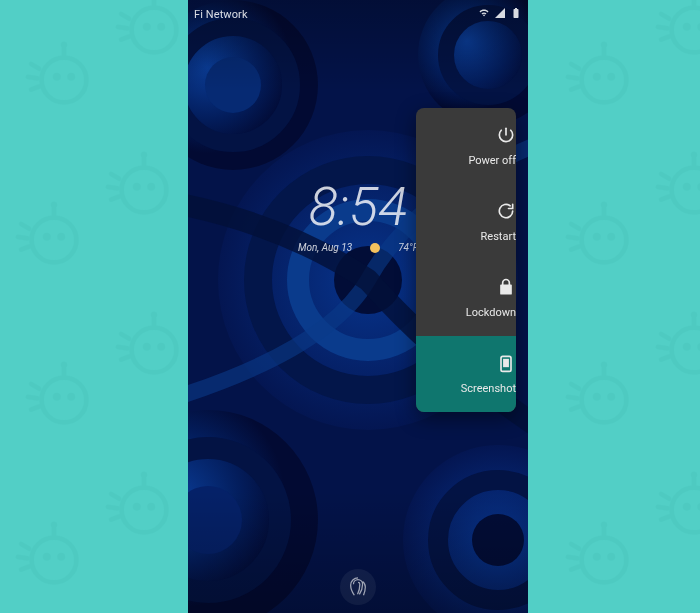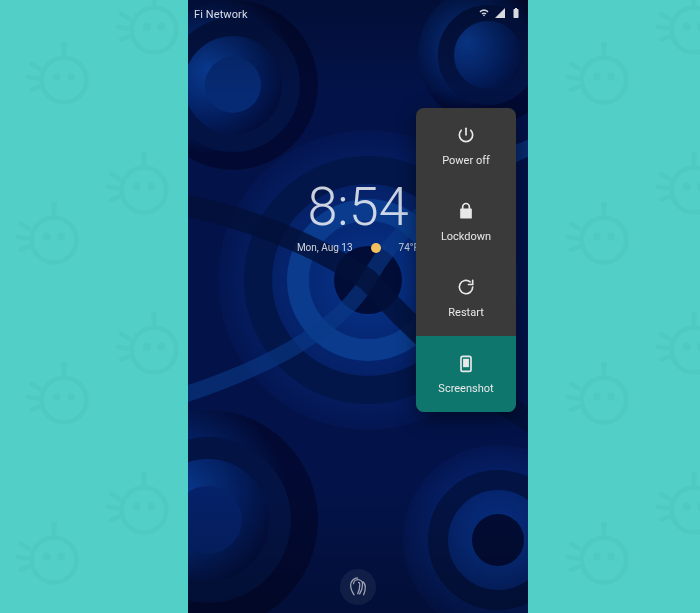--- a/index.html
+++ b/index.html
@@ -70,20 +70,21 @@
   .statusbar .right { display:flex; align-items:center; gap:4px; }
   .statusbar svg.ico { width:12px; height:12px; fill: rgba(255,255,255,0.85); }
 
   
   .clock {
     position: absolute;
     top: 180px;
     width: 100%;
     text-align: center;
     color: rgba(255,255,255,0.80);
+    font-style: italic;
   }
   .clock .time {
     font-size: 54px;
     font-weight: 300;
     letter-spacing: 0px;
     line-height: 1;
   }
   .clock .sub {
     margin-top: 8px;
     font-size: 10px;
@@ -121,21 +122,21 @@
     width: 100px;
     background: #3a3a3a;
     border-radius: 8px;
     overflow: hidden;
     box-shadow: 0 6px 20px rgba(0,0,0,0.45);
   }
   .pm-item {
     height: 76px;
     display: flex;
     flex-direction: column;
-    align-items: center;
+    align-items: flex-end;
     justify-content: center;
     gap: 6px;
     color: #e9e9e9;
     font-size: 11px;
     cursor: pointer;
   }
   .pm-item svg { width: 20px; height: 20px; }
   .pm-item.alt { background: #0f766e; }
 
 </style>
@@ -455,35 +456,35 @@
       <span>
         <svg viewBox="0 0 24 24" fill="none" stroke="#e9e9e9" stroke-width="2" stroke-linecap="round">
           <path d="M12 4v8"></path>
             <path d="M6.3 6.3a8 8 0 1 0 11.4 0"></path>
         </svg>
       </span>
       <span>Power off</span>
     </div>
     <div class="pm-item">
       <span>
-        <svg viewBox="0 0 24 24" fill="#e9e9e9">
-          <path d="M17 9V7a5 5 0 0 0-10 0v2H6a1 1 0 0 0-1 1v10a1 1 0 0 0 1 1h12a1 1 0 0 0 1-1V10a1 1 0 0 0-1-1h-1zm-8 0V7a3 3 0 1 1 6 0v2H9z"></path>
-        </svg>
-      </span>
-      <span>Lockdown</span>
-    </div>
-    <div class="pm-item">
-      <span>
         <svg viewBox="0 0 24 24" fill="none" stroke="#e9e9e9" stroke-width="2" stroke-linecap="round">
           <path d="M20 12a8 8 0 1 1-3-6.2"></path>
             <path d="M20 4v5h-5"></path>
         </svg>
       </span>
       <span>Restart</span>
     </div>
+    <div class="pm-item">
+      <span>
+        <svg viewBox="0 0 24 24" fill="#e9e9e9">
+          <path d="M17 9V7a5 5 0 0 0-10 0v2H6a1 1 0 0 0-1 1v10a1 1 0 0 0 1 1h12a1 1 0 0 0 1-1V10a1 1 0 0 0-1-1h-1zm-8 0V7a3 3 0 1 1 6 0v2H9z"></path>
+        </svg>
+      </span>
+      <span>Lockdown</span>
+    </div>
     <div class="pm-item alt">
       <span>
         <svg viewBox="0 0 24 24" fill="none" stroke="#e9e9e9" stroke-width="2">
           <rect x="6" y="4" width="12" height="18" rx="2"></rect>
           <rect x="8.5" y="7" width="7" height="10" fill="#e9e9e9" stroke="none"></rect>
         </svg>
       </span>
       <span>Screenshot</span>
     </div>
   </div>

